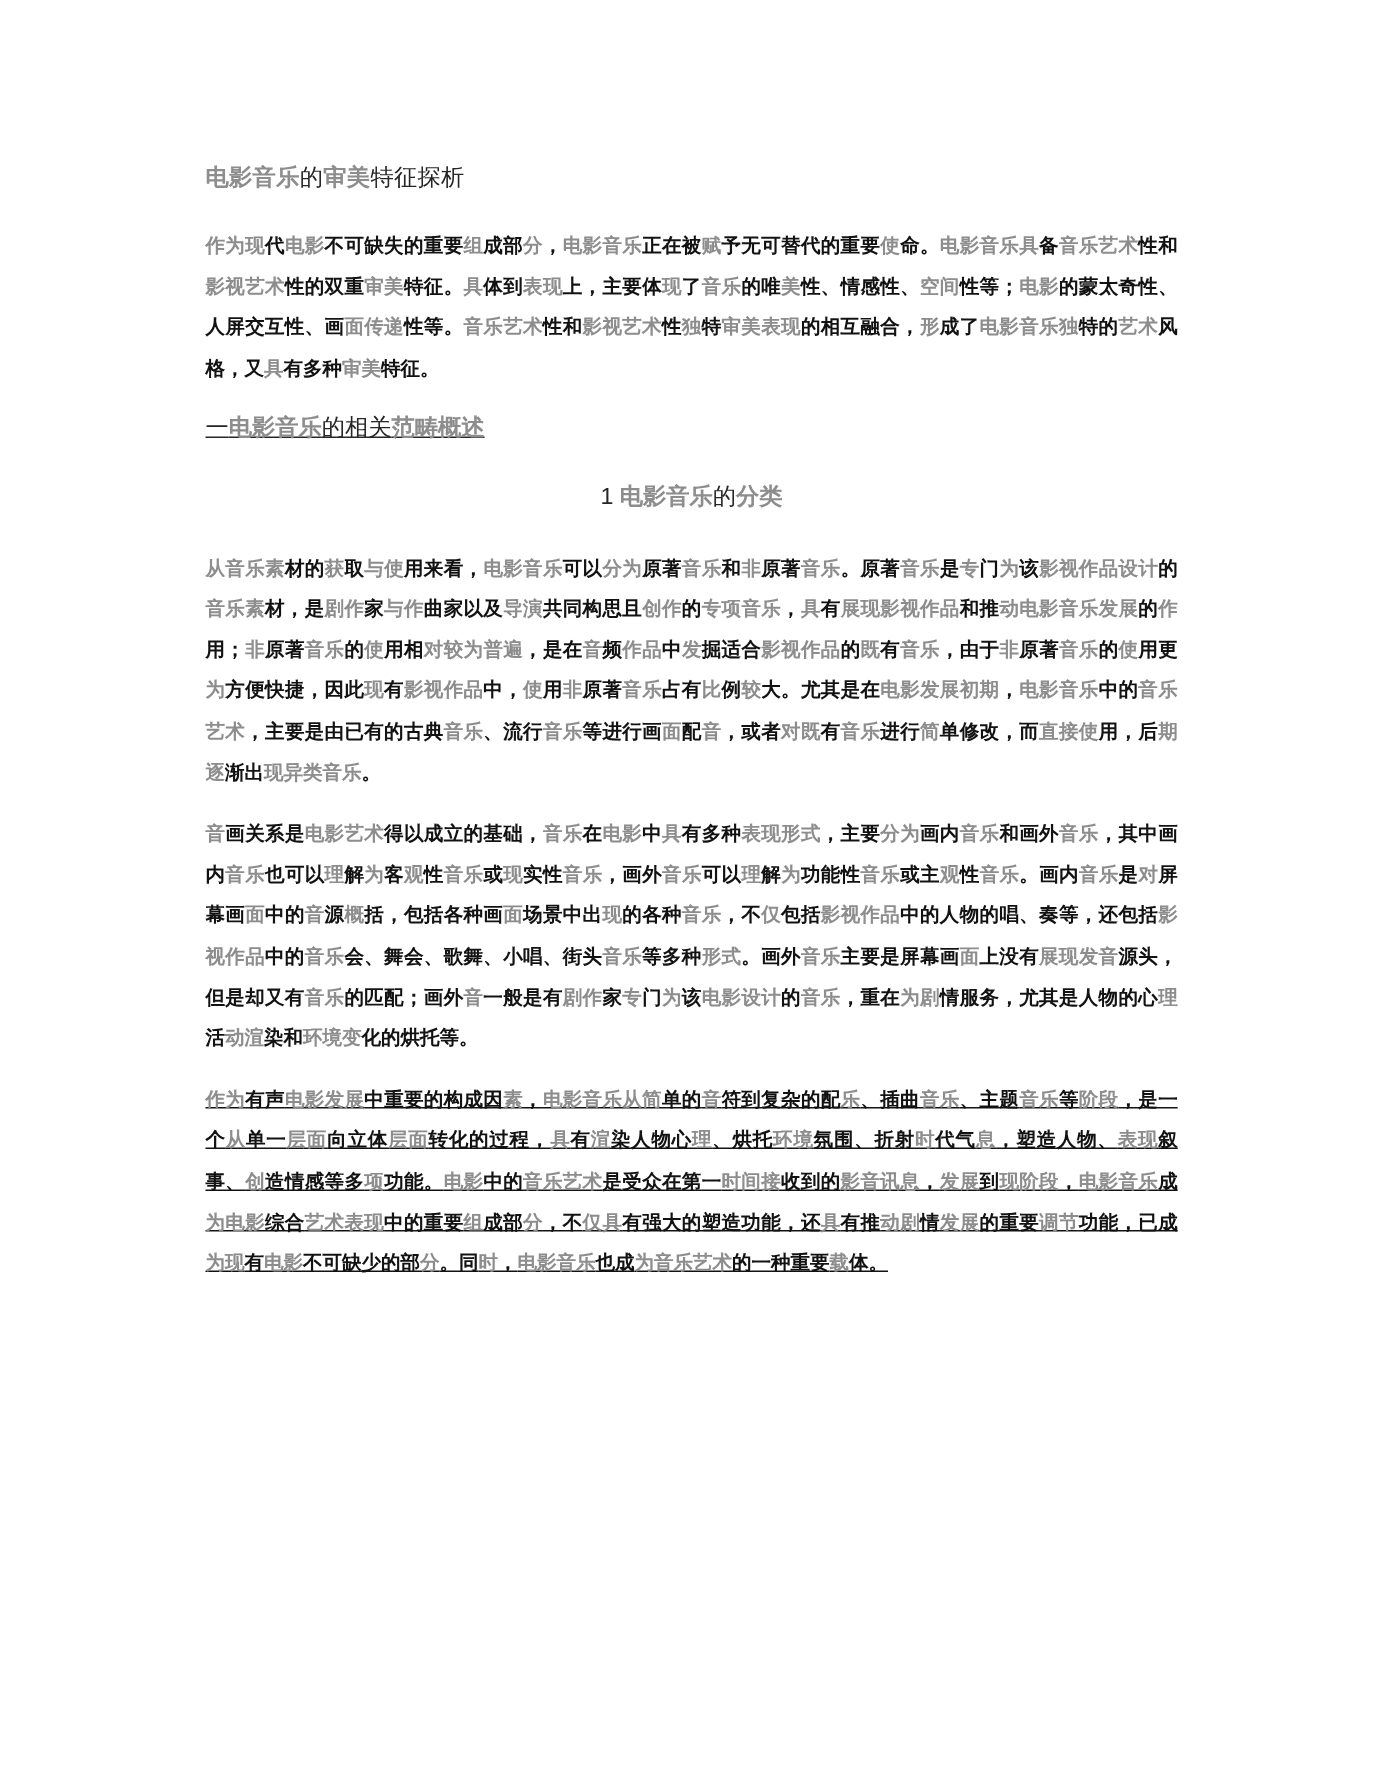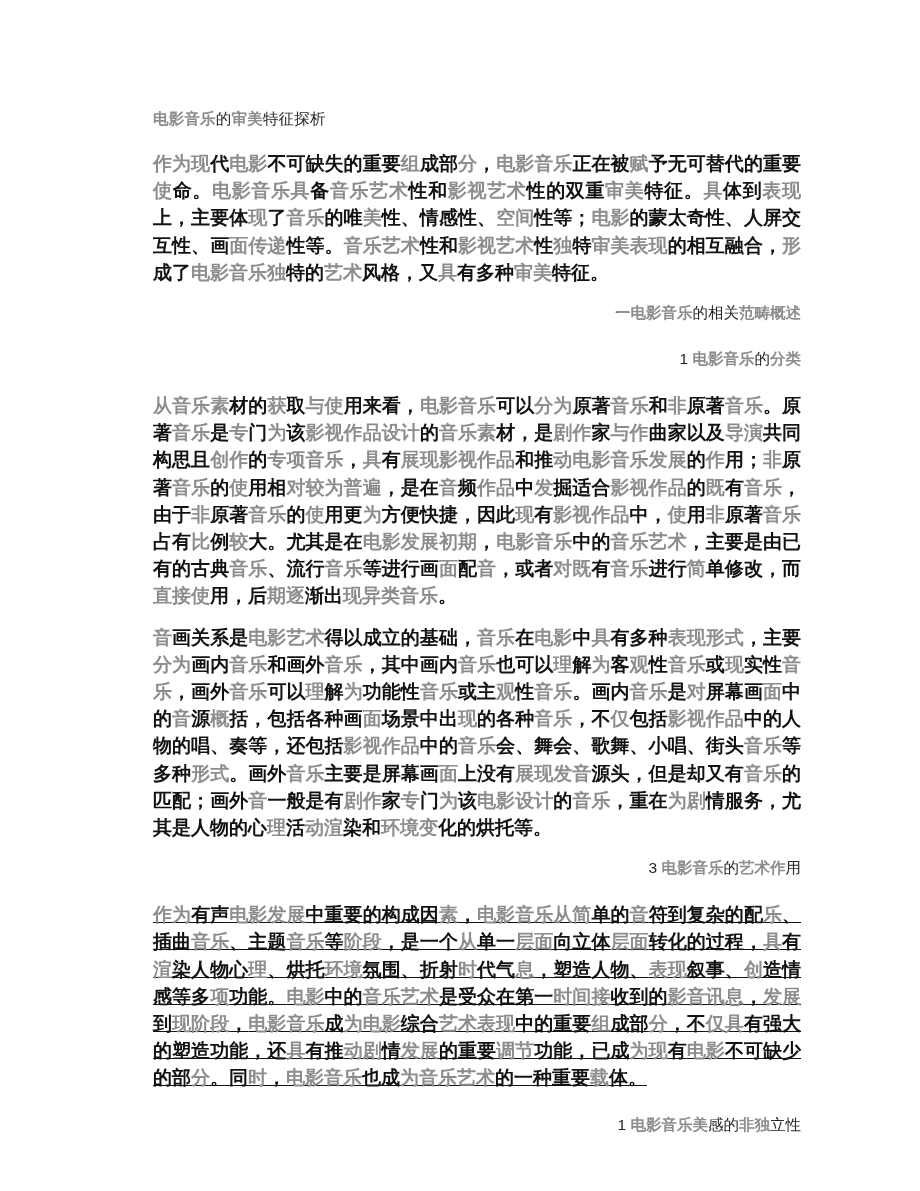--- a/index.html
+++ b/index.html
@@ -15,62 +15,63 @@
   .page {
     position: relative;
     width: 920px;
     height: 1191px;
     background: #ffffff;
     overflow: hidden;
     box-sizing: border-box;
   }
   .content {
     position: absolute;
-    left: 153px;
+    left: 137px;
     top: 106px;
     width: 648px;
   }
   
   .doc-title {
     font-size: 15.5px;
     line-height: 26px;
     font-weight: 400;
     color: #262626;
     letter-spacing: 0.2px;
     margin: 0 0 18px 0;
     text-align: left;
   }
   
   .para {
-    font-size: 19px;
+    font-size: 13px;
     line-height: 27.2px;
     font-weight: 700;
     color: #121212;
     margin: 0 0 14px 0;
     text-align: justify;
     text-justify: inter-character;
     letter-spacing: 0px;
     word-break: break-all;
   }
   
   .heading-lv1 {
     font-size: 15.5px;
     line-height: 26px;
     font-weight: 400;
     color: #262626;
     margin: 0 0 22px 0;
-    text-align: right;
+    text-align: left;
+    text-decoration: underline;
   }
   .heading-lv2 {
     font-size: 15.5px;
     line-height: 26px;
     font-weight: 400;
     color: #262626;
     margin: 0 0 20px 0;
-    text-align: right;
+    text-align: center;
   }
   .heading-lv1.tight { margin-bottom: 20px; }
   .para.last { margin-bottom: 20px; text-decoration: underline; }
 
   
   .fade { color: #8d8d8d; font-weight: 700; }
 </style>
 </head>
 <body>
 
@@ -83,21 +84,19 @@
 
     <h2 class="heading-lv1 tight">一<span class="fade">电影音乐</span>的相关<span class="fade">范畴概述</span></h2>
 
     <h3 class="heading-lv2">1 <span class="fade">电影音乐</span>的<span class="fade">分类</span></h3>
 
     <p class="para"><span class="fade">从音乐素</span>材的<span class="fade">获</span>取<span class="fade">与使</span>用来看，<span class="fade">电影音乐</span>可以<span class="fade">分为</span>原著<span class="fade">音乐</span>和<span class="fade">非</span>原著<span class="fade">音乐</span>。原著<span class="fade">音乐</span>是<span class="fade">专</span>门<span class="fade">为</span>该<span class="fade">影视作品设计</span>的<span class="fade">音乐素</span>材，是<span class="fade">剧作</span>家<span class="fade">与作</span>曲家以及<span class="fade">导演</span>共同构思且<span class="fade">创作</span>的<span class="fade">专项音乐</span>，<span class="fade">具</span>有<span class="fade">展现影视作品</span>和推<span class="fade">动电影音乐发展</span>的<span class="fade">作</span>用；<span class="fade">非</span>原著<span class="fade">音乐</span>的<span class="fade">使</span>用相<span class="fade">对较为普遍</span>，是在<span class="fade">音</span>频<span class="fade">作品</span>中<span class="fade">发</span>掘适合<span class="fade">影视作品</span>的<span class="fade">既</span>有<span class="fade">音乐</span>，由于<span class="fade">非</span>原著<span class="fade">音乐</span>的<span class="fade">使</span>用更<span class="fade">为</span>方便快捷，因此<span class="fade">现</span>有<span class="fade">影视作品</span>中，<span class="fade">使</span>用<span class="fade">非</span>原著<span class="fade">音乐</span>占有<span class="fade">比</span>例<span class="fade">较</span>大。尤其是在<span class="fade">电影发展初期</span>，<span class="fade">电影音乐</span>中的<span class="fade">音乐艺术</span>，主要是由已有的古典<span class="fade">音乐</span>、流行<span class="fade">音乐</span>等进行画<span class="fade">面</span>配<span class="fade">音</span>，或者<span class="fade">对既</span>有<span class="fade">音乐</span>进行<span class="fade">简</span>单修改，而<span class="fade">直接使</span>用，后<span class="fade">期逐</span>渐出<span class="fade">现异类音乐</span>。</p>
 
 
     <p class="para"><span class="fade">音</span>画关系是<span class="fade">电影艺术</span>得以成立的基础，<span class="fade">音乐</span>在<span class="fade">电影</span>中<span class="fade">具</span>有多种<span class="fade">表现形式</span>，主要<span class="fade">分为</span>画内<span class="fade">音乐</span>和画外<span class="fade">音乐</span>，其中画内<span class="fade">音乐</span>也可以<span class="fade">理</span>解<span class="fade">为</span>客<span class="fade">观</span>性<span class="fade">音乐</span>或<span class="fade">现</span>实性<span class="fade">音乐</span>，画外<span class="fade">音乐</span>可以<span class="fade">理</span>解<span class="fade">为</span>功能性<span class="fade">音乐</span>或主<span class="fade">观</span>性<span class="fade">音乐</span>。画内<span class="fade">音乐</span>是<span class="fade">对</span>屏幕画<span class="fade">面</span>中的<span class="fade">音</span>源<span class="fade">概</span>括，包括各种画<span class="fade">面</span>场景中出<span class="fade">现</span>的各种<span class="fade">音乐</span>，不<span class="fade">仅</span>包括<span class="fade">影视作品</span>中的人物的唱、奏等，还包括<span class="fade">影视作品</span>中的<span class="fade">音乐</span>会、舞会、歌舞、小唱、街头<span class="fade">音乐</span>等多种<span class="fade">形式</span>。画外<span class="fade">音乐</span>主要是屏幕画<span class="fade">面</span>上没有<span class="fade">展现发音</span>源头，但是却又有<span class="fade">音乐</span>的匹配；画外<span class="fade">音</span>一般是有<span class="fade">剧作</span>家<span class="fade">专</span>门<span class="fade">为</span>该<span class="fade">电影设计</span>的<span class="fade">音乐</span>，重在<span class="fade">为剧</span>情服务，尤其是人物的心<span class="fade">理</span>活<span class="fade">动渲</span>染和<span class="fade">环境变</span>化的烘托等。</p>
 
-    <h3 class="heading-lv2">3 <span class="fade">电影音乐</span>的<span class="fade">艺术作</span>用</h3>
 
     <p class="para last"><span class="fade">作为</span>有声<span class="fade">电影发展</span>中重要的构成因<span class="fade">素</span>，<span class="fade">电影音乐从简</span>单的<span class="fade">音</span>符到复杂的配<span class="fade">乐</span>、插曲<span class="fade">音乐</span>、主题<span class="fade">音乐</span>等<span class="fade">阶段</span>，是一个<span class="fade">从</span>单一<span class="fade">层面</span>向立体<span class="fade">层面</span>转化的过程，<span class="fade">具</span>有<span class="fade">渲</span>染人物心<span class="fade">理</span>、烘托<span class="fade">环境</span>氛围、折射<span class="fade">时</span>代气<span class="fade">息</span>，塑造人物、<span class="fade">表现</span>叙事、<span class="fade">创</span>造情感等多<span class="fade">项</span>功能。<span class="fade">电影</span>中的<span class="fade">音乐艺术</span>是受众在第一<span class="fade">时间接</span>收到的<span class="fade">影音讯息</span>，<span class="fade">发展</span>到<span class="fade">现阶段</span>，<span class="fade">电影音乐</span>成<span class="fade">为电影</span>综合<span class="fade">艺术表现</span>中的重要<span class="fade">组</span>成部<span class="fade">分</span>，不<span class="fade">仅具</span>有强大的塑造功能，还<span class="fade">具</span>有推<span class="fade">动剧</span>情<span class="fade">发展</span>的重要<span class="fade">调节</span>功能，已成<span class="fade">为现</span>有<span class="fade">电影</span>不可缺少的部<span class="fade">分</span>。同<span class="fade">时</span>，<span class="fade">电影音乐</span>也成<span class="fade">为音乐艺术</span>的一种重要<span class="fade">载</span>体。</p>
 
 
-    <h3 class="heading-lv2">1 <span class="fade">电影音乐美</span>感的<span class="fade">非独</span>立性</h3>
 
   </div>
 </div>
 
 </body></html>

